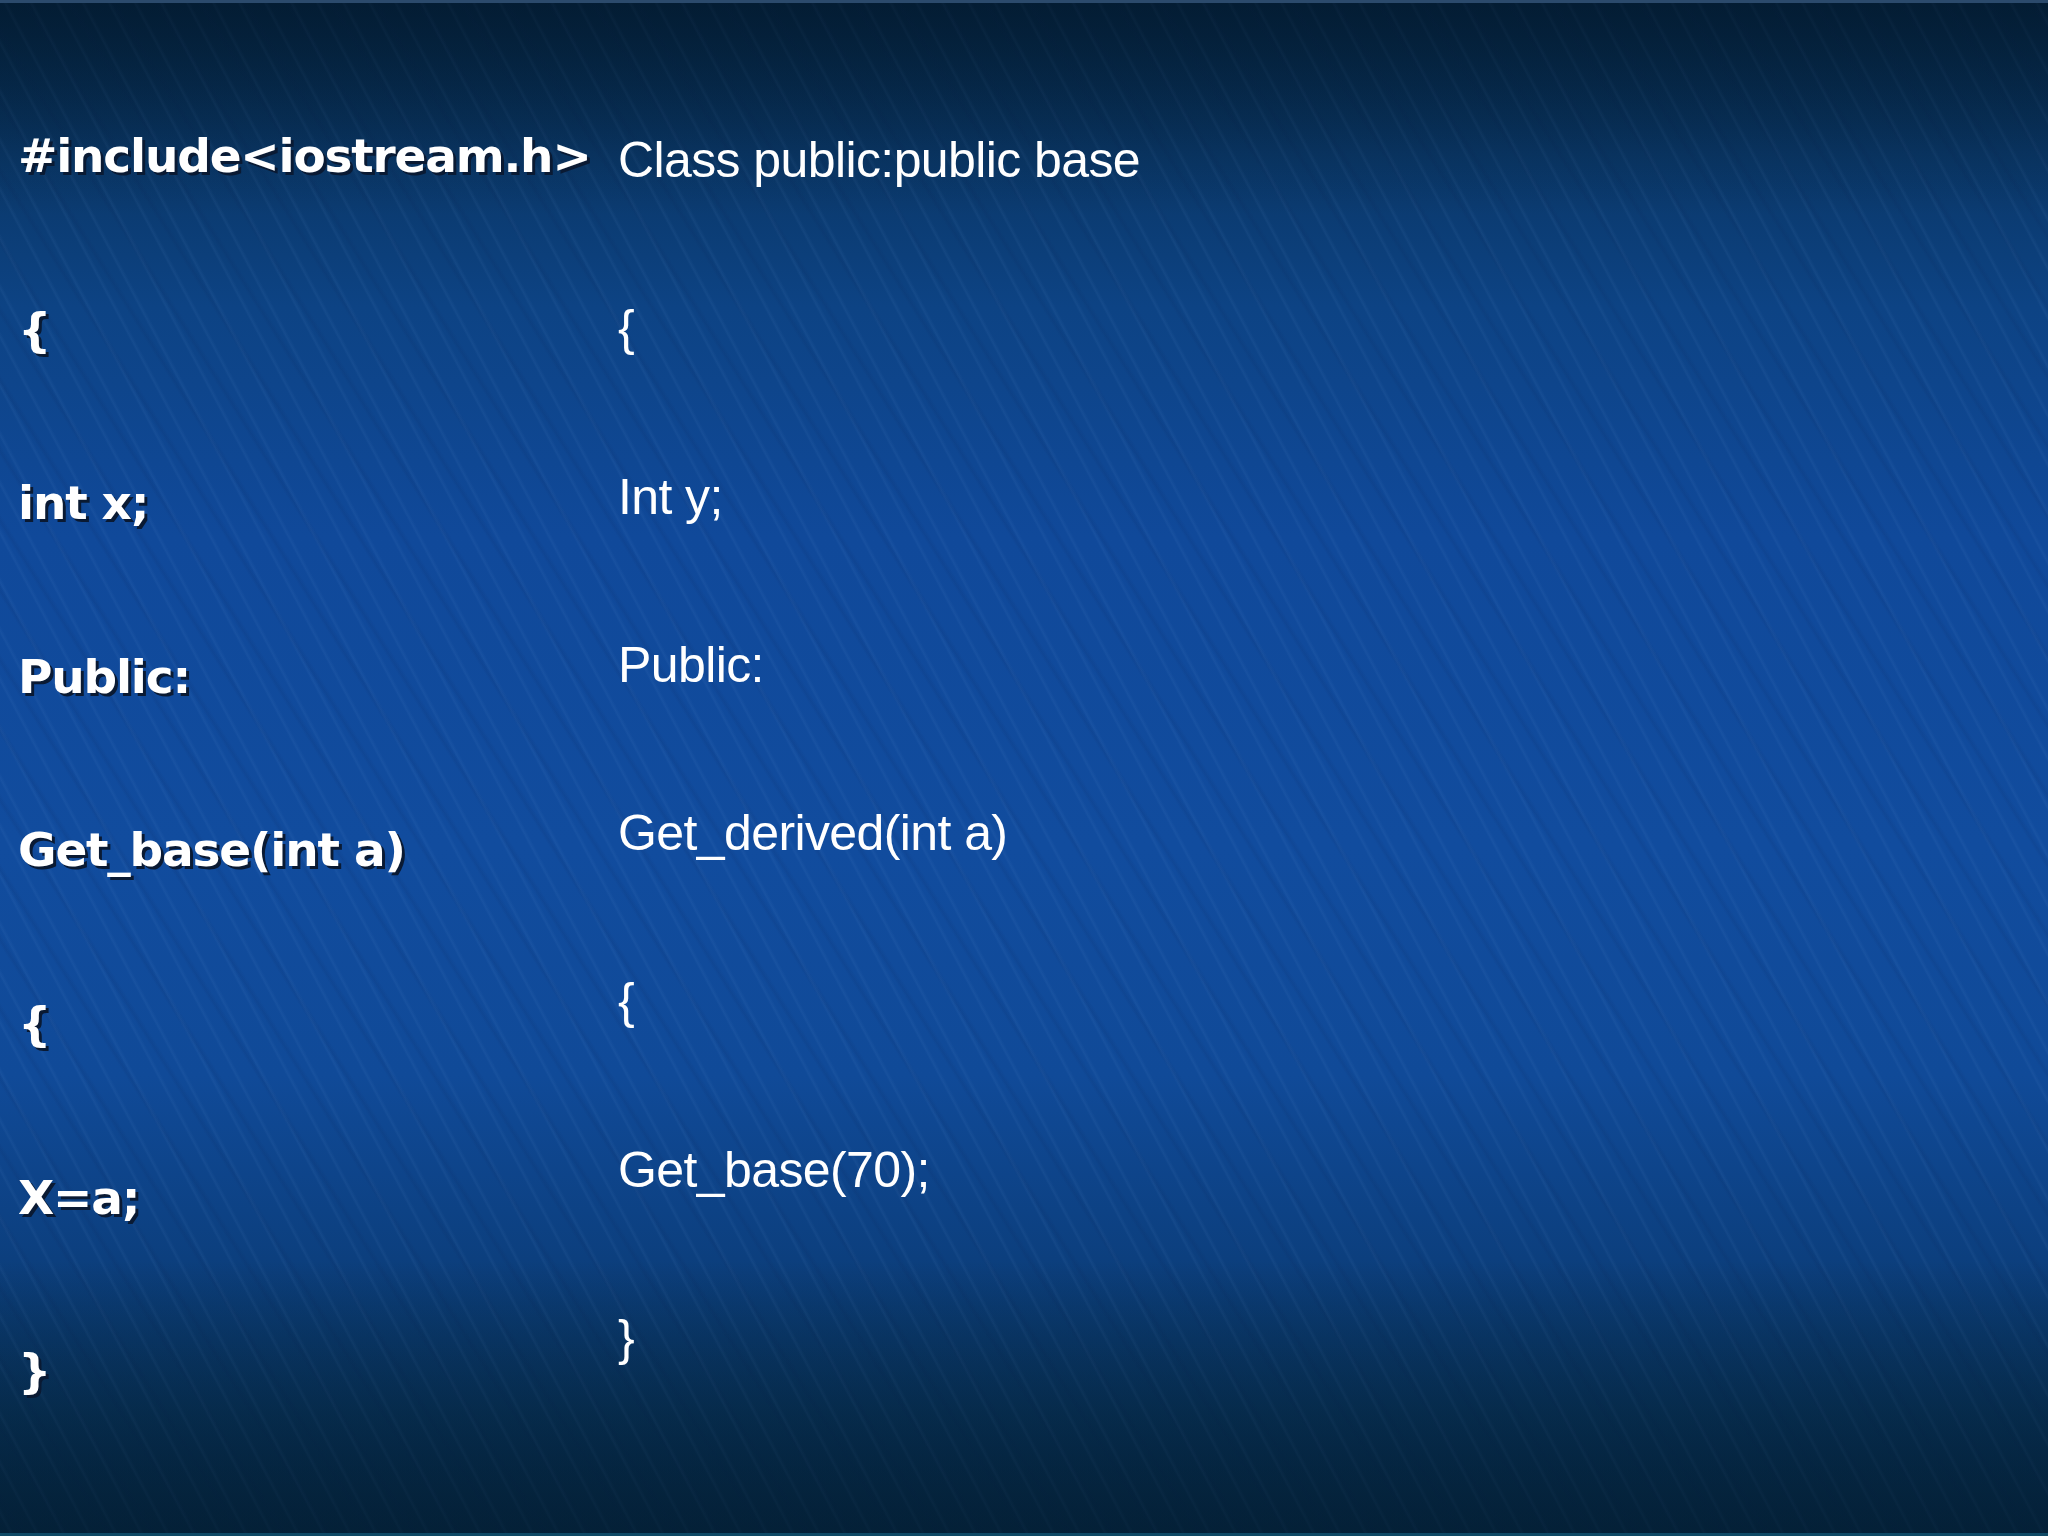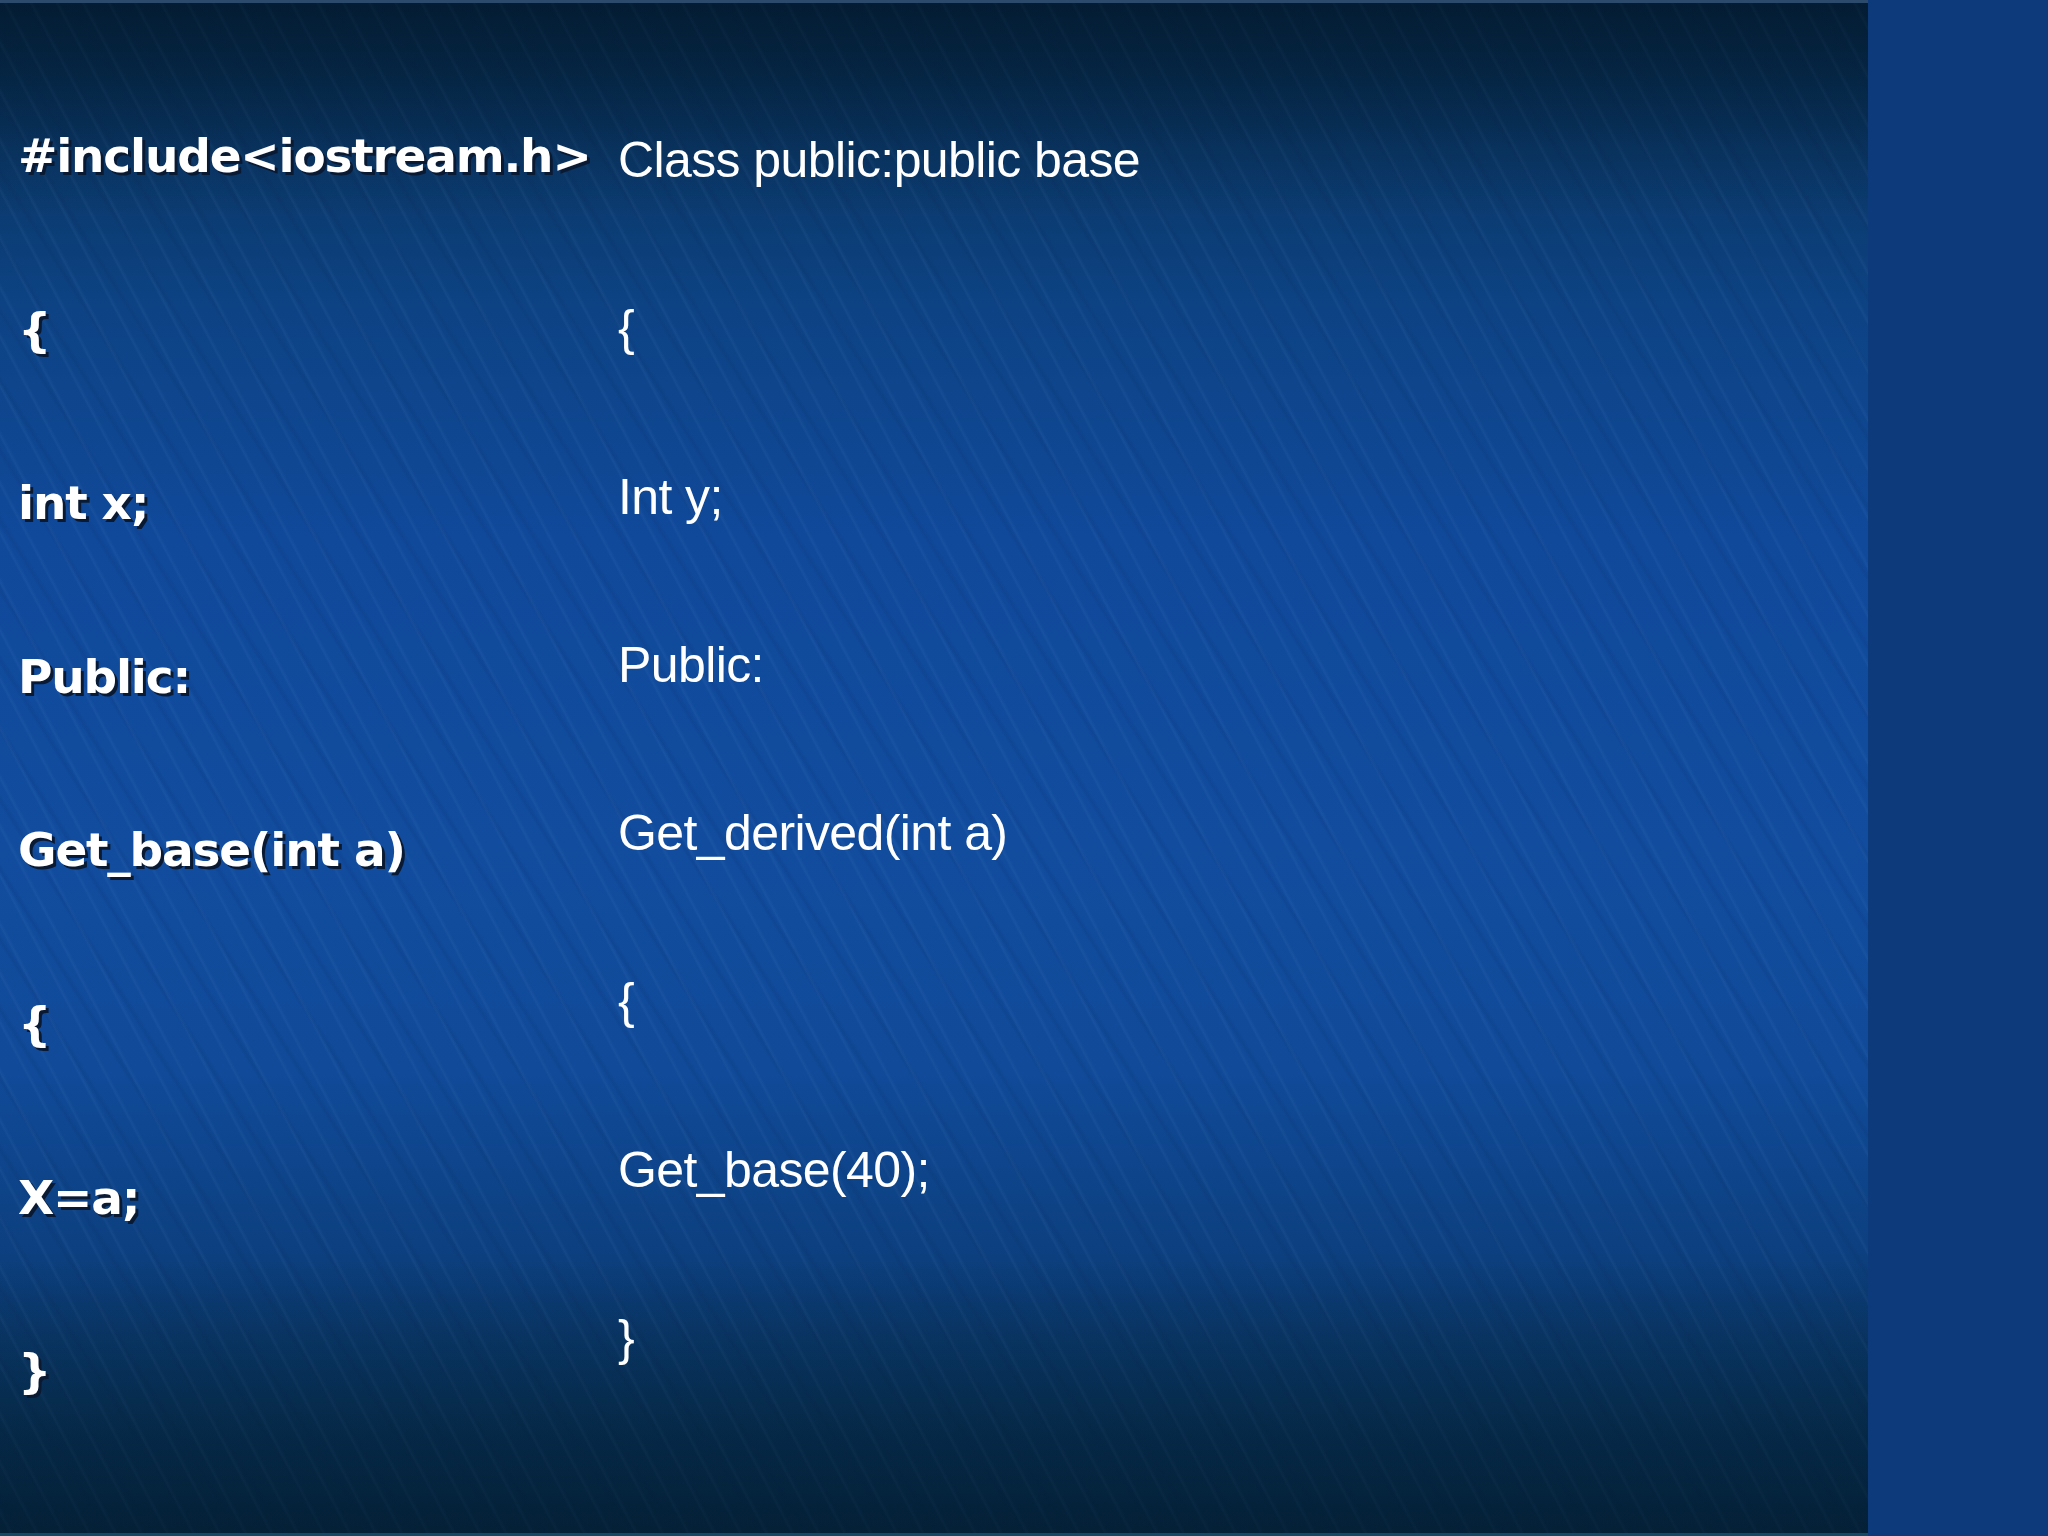--- a/index.html
+++ b/index.html
@@ -9,21 +9,21 @@
   body {
     width: 2048px;
     height: 1536px;
     overflow: hidden;
     position: relative;
     background: #0d3a7a;
   }
   .slide {
     position: absolute;
     left: 0; top: 0;
-    width: 1868px;
+    width: 2048px;
     height: 1536px;
     overflow: hidden;
     background:
       linear-gradient(180deg,
         #04203a 0%,
         #062a4c 4%,
         #0a3767 10%,
         #0d4384 20%,
         #10499a 35%,
         #114c9e 55%,
@@ -128,21 +128,21 @@
     
   </ul>
 
   <ul class="col col-right">
     <li>Class public:public base</li>
     <li>{</li>
     <li>Int y;</li>
     <li>Public:</li>
     <li>Get_derived(int a)</li>
     <li>{</li>
-    <li>Get_base(40);</li>
+    <li>Get_base(70);</li>
     <li>}</li>
     
     
     
     
     
     
     
     
     

